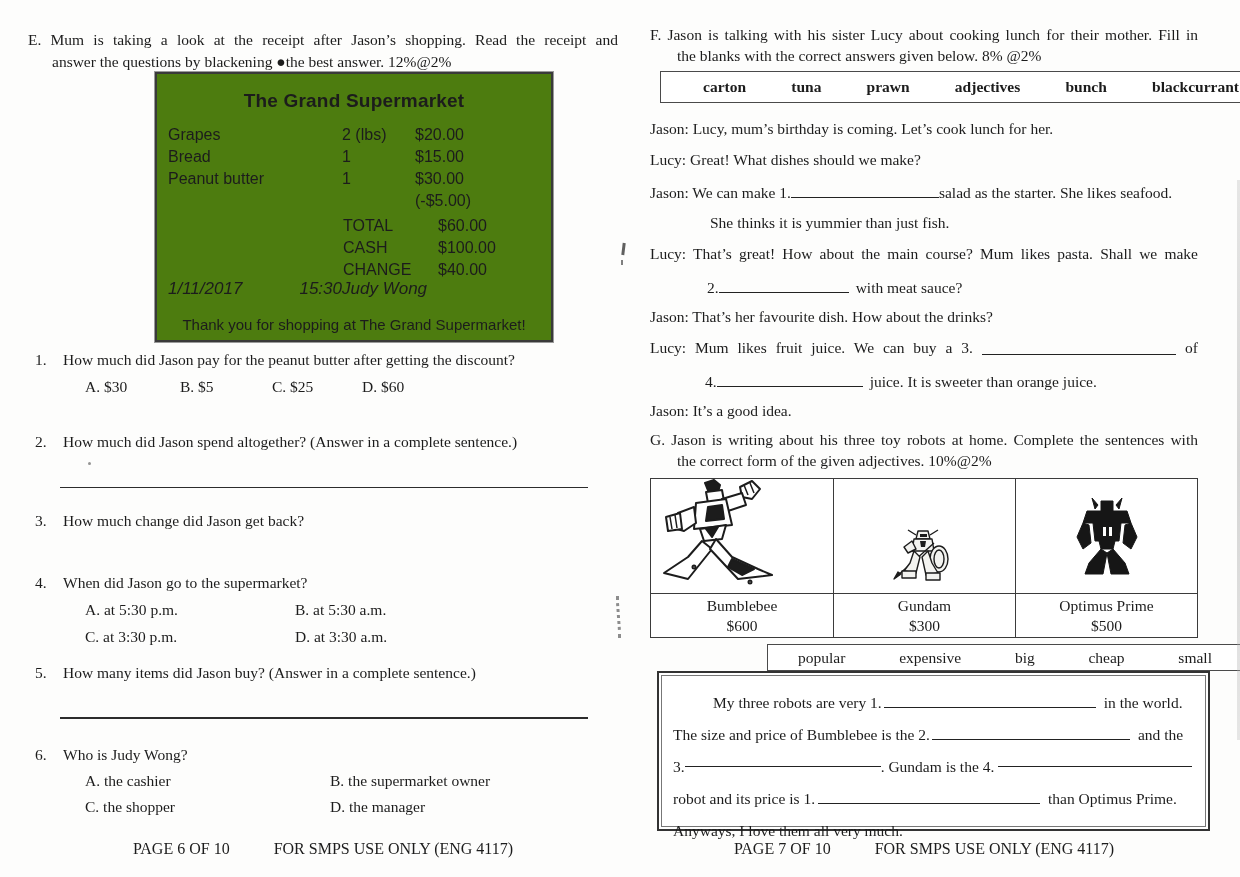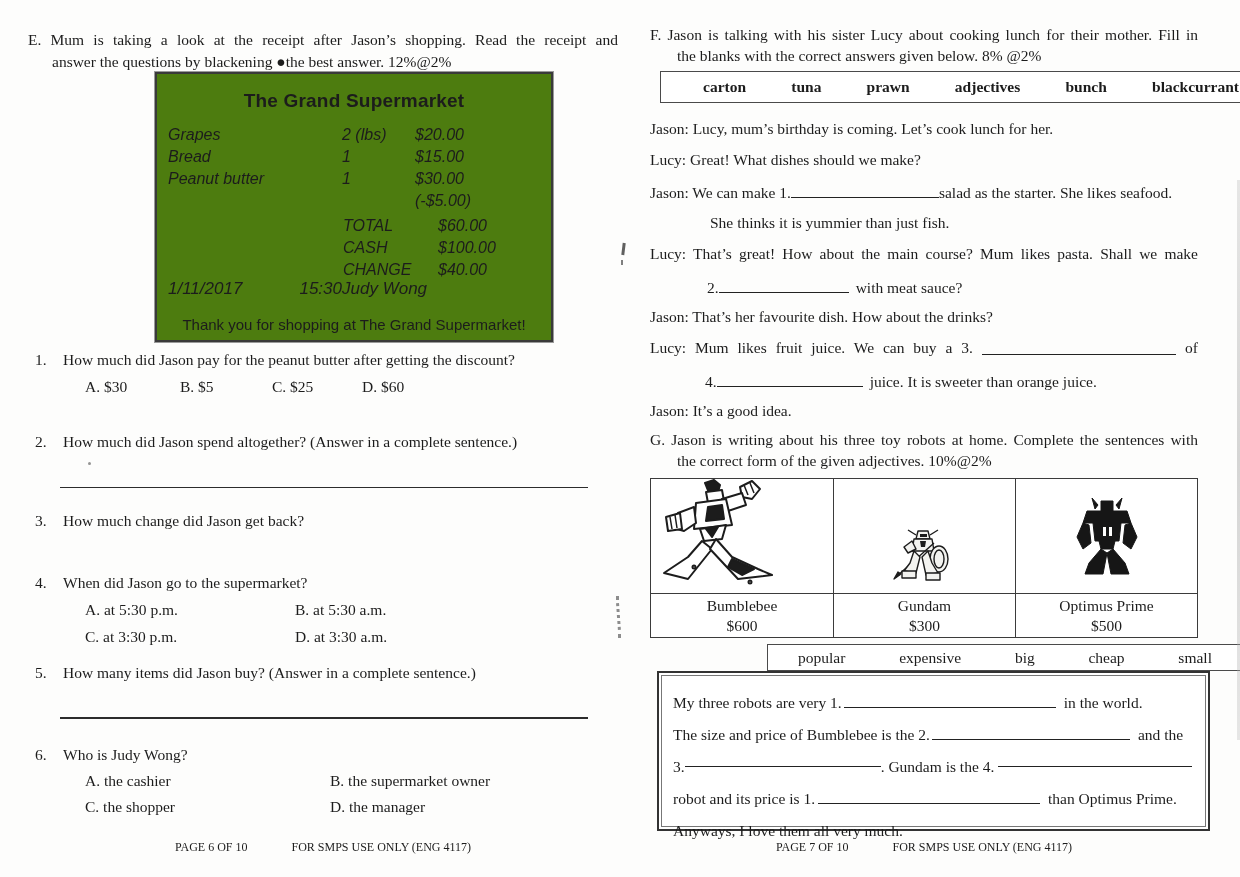--- a/index.html
+++ b/index.html
@@ -12,39 +12,39 @@
   #left-page{left:28px;width:590px;}
   #right-page{left:650px;width:548px;}
   .hline{position:absolute;left:0;width:100%;white-space:nowrap;}
   .just{text-align:justify;text-align-last:justify;white-space:normal;}
   
   .receipt{
     position:absolute;left:127px;top:72px;width:394px;height:266px;
     border:2px solid #3a3a3a;box-shadow:0 0 0 1px #9a9a9a;background:#4d7c0f;
     font-family:"Liberation Sans",sans-serif;font-size:16px;
   }
-  .rr{position:absolute;left:11px;right:8px;display:flex;font-style:italic;}
+  .rr{position:absolute;left:11px;right:8px;display:flex;}
   .r-title{position:absolute;top:16px;left:0;width:100%;text-align:center;
     font-weight:bold;font-size:19px;letter-spacing:0.2px;}
   .r-name{flex:0 0 174px;}
   .r-qty{flex:0 0 73px;}
   .t-gap{flex:0 0 175px;}
   .t-label{flex:0 0 95px;}
   .r-date{font-style:italic;}
   .rd-date{flex:0 0 86px;}
   .rd-time{flex:0 0 88px;text-align:right;}
   .r-thanks{position:absolute;top:242px;left:0;width:100%;text-align:center;font-size:15px;}
   
   .q{position:absolute;left:7px;right:0;display:flex;}
   .qnum{flex:0 0 28px;}
   .opts{position:absolute;left:57px;white-space:nowrap;}
   .opt{display:inline-block;}
   .ansline{position:absolute;left:32px;width:528px;border-bottom:1.6px solid #2c2c2c;height:0;}
   .pfoot{position:absolute;top:840px;left:0;width:100%;display:flex;
-    justify-content:center;gap:44px;font-size:12px;}
+    justify-content:center;gap:44px;font-size:16px;}
   
   .bank{position:absolute;border:1.5px solid #4a4a4a;background:#fff;
     display:flex;align-items:center;justify-content:space-between;}
   #bank-f{top:71px;left:10px;width:536px;height:30px;padding:0 34px 0 42px;font-weight:bold;}
   #bank-g{top:644px;left:117px;width:414px;height:25px;padding:0 30px;border-width:1.2px;}
   .dline{position:absolute;left:0;width:100%;white-space:nowrap;}
   .flexline{display:flex;white-space:nowrap;}
   .blank{display:inline-block;border-bottom:1.4px solid #222;height:15px;vertical-align:baseline;}
   .grow{flex:1;}
   .ws{word-spacing:5px;}
@@ -292,21 +292,21 @@
     <span>expensive</span>
     <span>big</span>
     <span>cheap</span>
     <span>small</span>
   </div>
 
   <div class="parabox">
     <div class="inner"></div>
     <div class="paracontent">
       <div class="pline">
-        <span style="">My three robots are very 1.</span><span class="blank" style="width:212px;margin:0 8px 0 2px"></span><span>in the world.</span>
+        <span style="margin-left:40px">My three robots are very 1.</span><span class="blank" style="width:212px;margin:0 8px 0 2px"></span><span>in the world.</span>
       </div>
       <div class="pline">
         <span>The size and price of Bumblebee is the 2.</span><span class="blank" style="width:198px;margin:0 8px 0 2px"></span><span>and the</span>
       </div>
       <div class="pline flexline">
         <span>3.</span>
           <span class="blank" style="width:196px"></span>
           <span>. Gundam is the 4.</span>
           <span class="blank grow" style="margin-left:4px"></span>
       </div>

